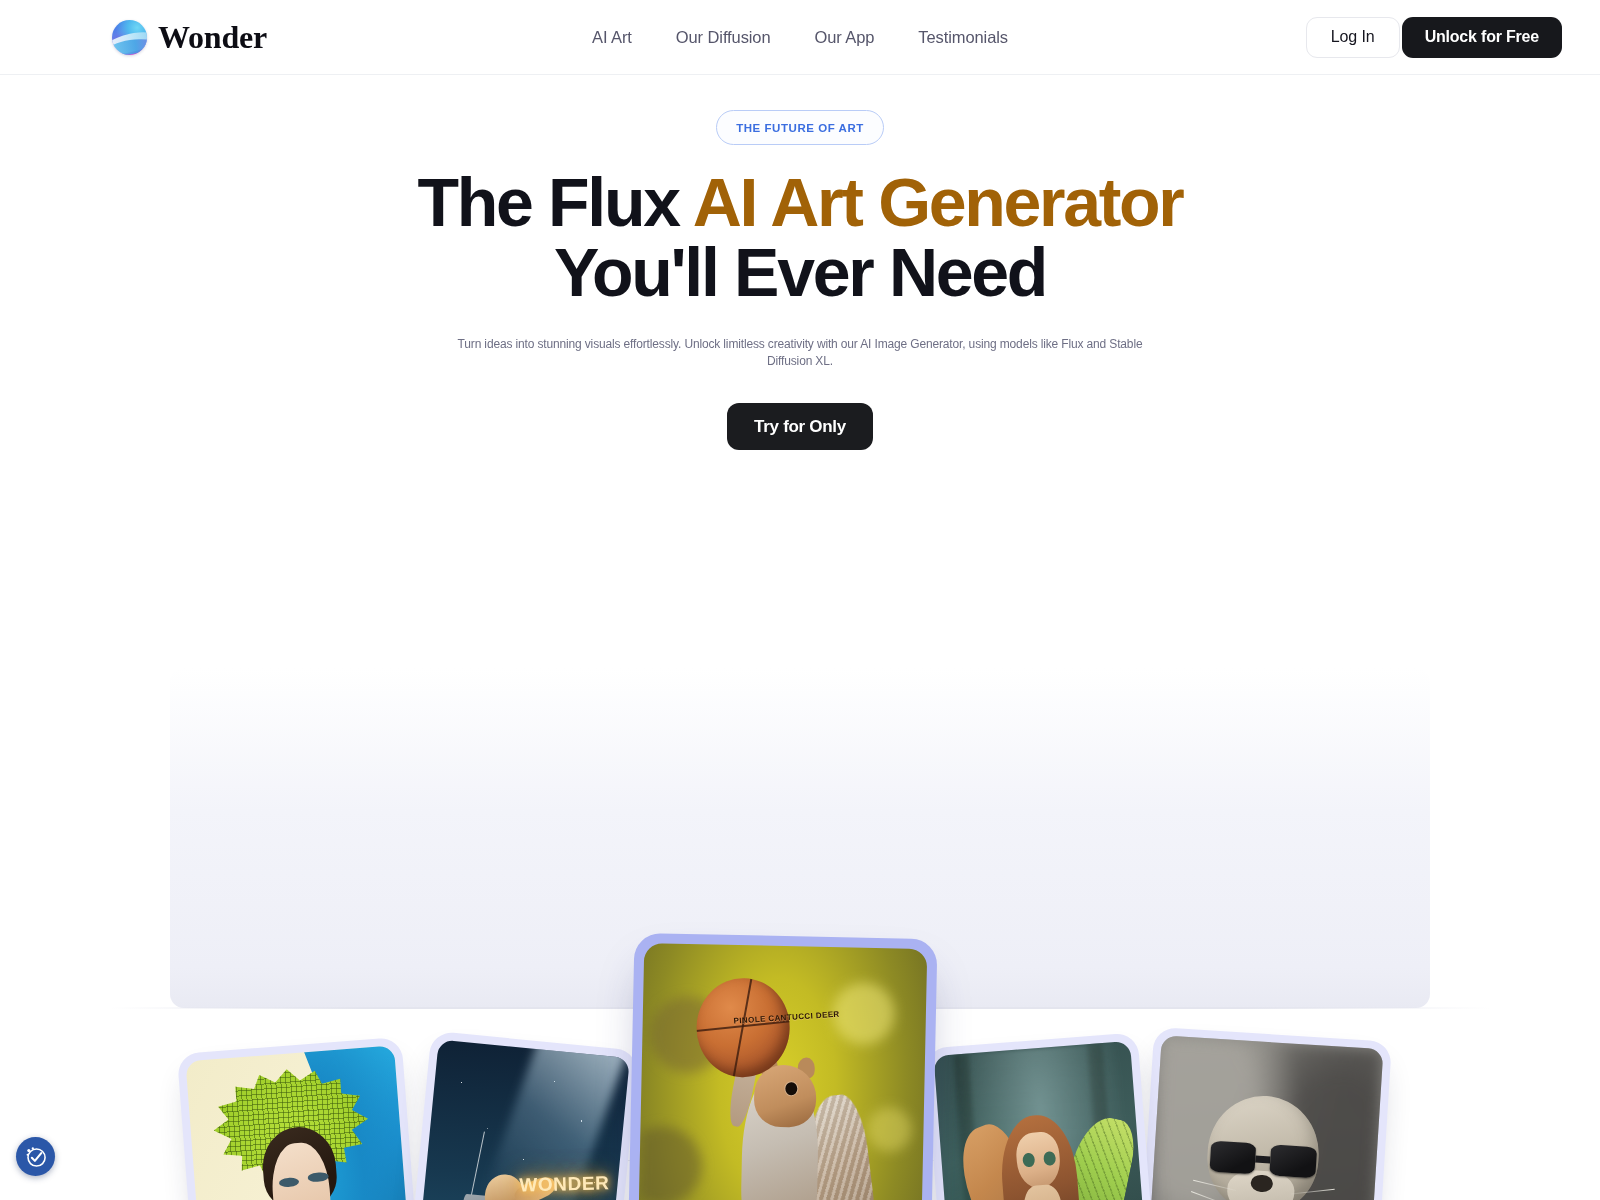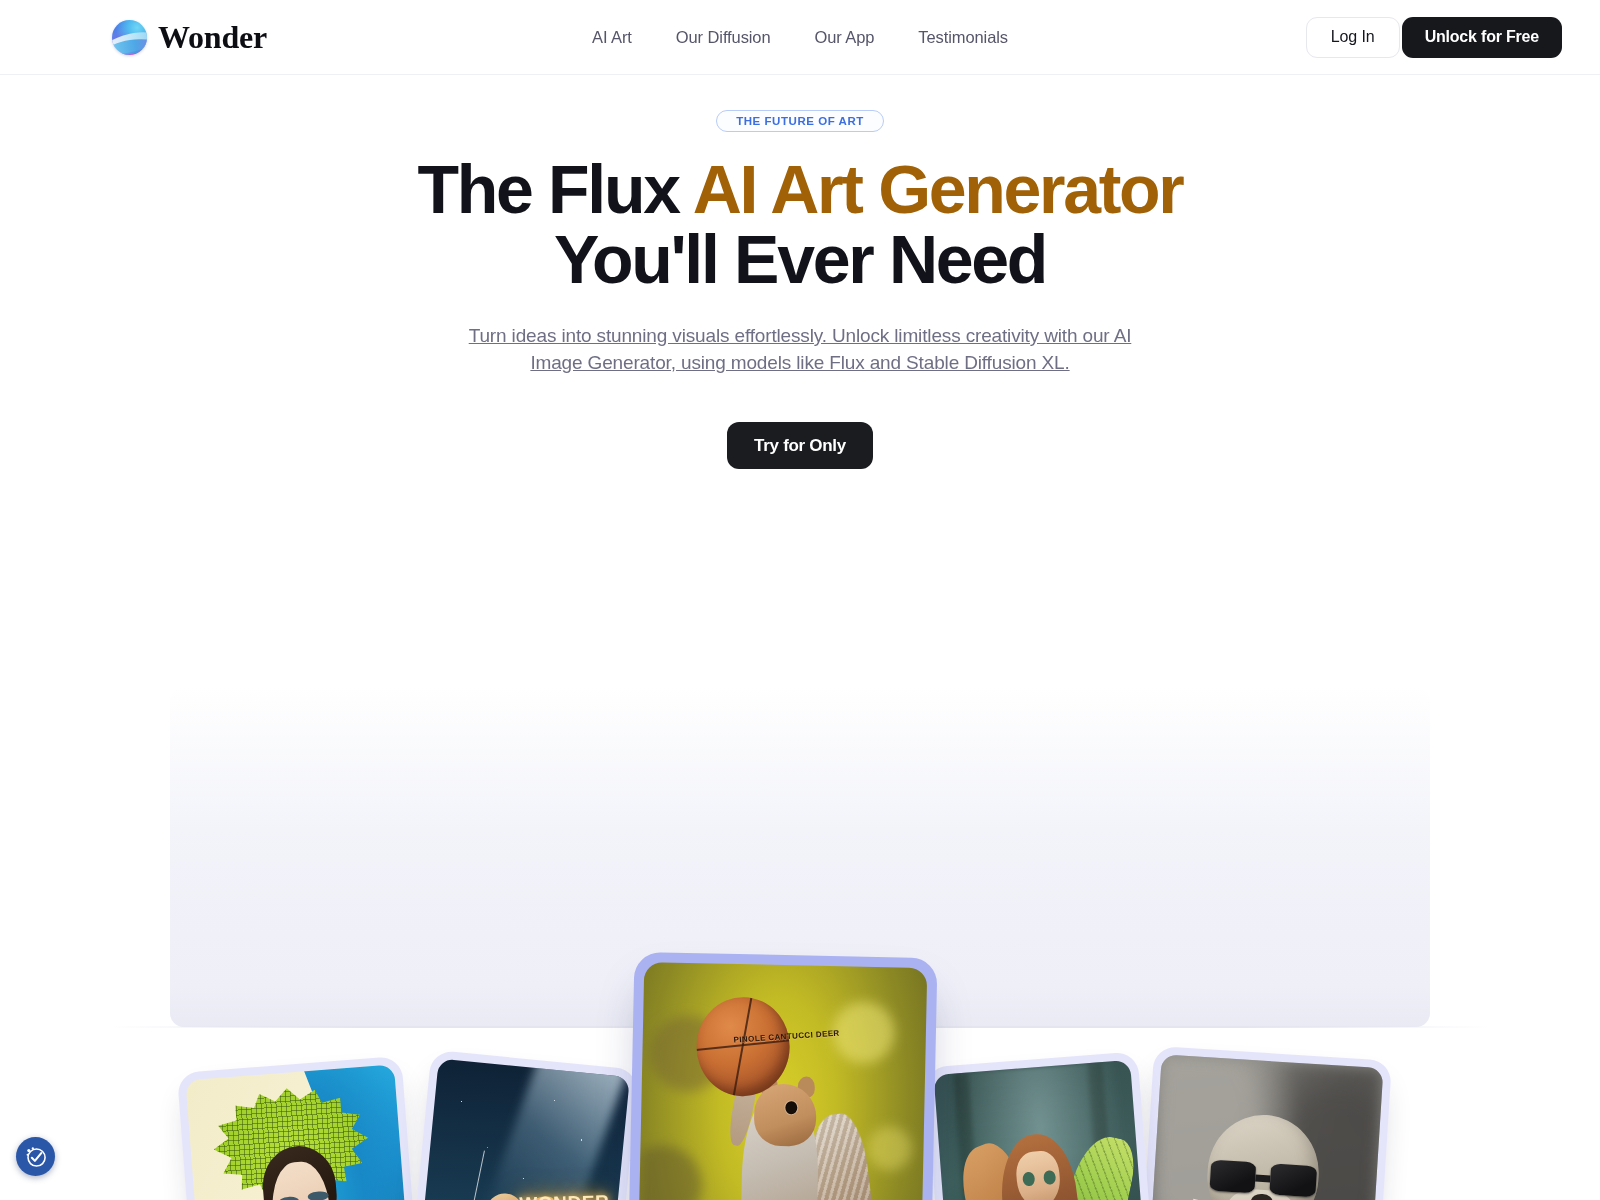--- a/index.html
+++ b/index.html
@@ -76,37 +76,37 @@
     border:none; border-radius:11px;
     background:#17181c; color:#fff;
     font-size:16px; font-weight:700; cursor:pointer;
     letter-spacing:-.2px;
   }
 
   
   .hero{ position:relative; text-align:center; padding-top:35px; }
   .pill{
     display:inline-flex; align-items:center; justify-content:center;
-    height:22px; padding:0 19px;
+    height:35px; padding:0 19px;
     border:1px solid #b9ccf7; border-radius:999px;
     background:#fcfdff;
     color:#3b6ee0; font-size:11.5px; font-weight:700;
     letter-spacing:.55px;
   }
   .hero h1{
     margin-top:22px;
     font-size:68px; line-height:1.03; font-weight:700;
     letter-spacing:-2.3px; color:#11121a;
   }
   .hero h1 .accent{ color:#a16207; }
   .hero p{
-    margin:29px auto 16px;
+    margin:29px auto 4px;
     max-width:700px;
-    font-size:19px; line-height:1.42;
-    color:#6e6f85; letter-spacing:-.15px;text-decoration:underline;
+    font-size:12px; line-height:1.42;
+    color:#6e6f85; letter-spacing:-.15px;
   }
   .btn-try{
     margin-top:29px;
     height:47px; padding:0 27px;
     border:none; border-radius:12px;
     background:#1b1c1f; color:#fff;
     font-size:17px; font-weight:700; cursor:pointer;
     letter-spacing:-.3px;
   }
 

